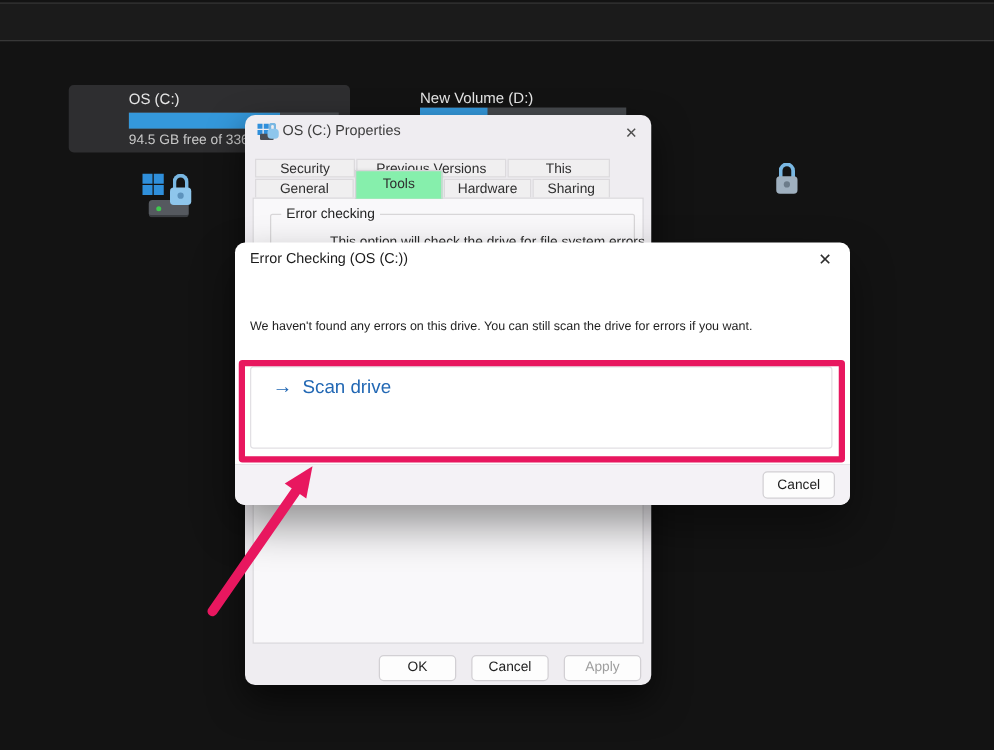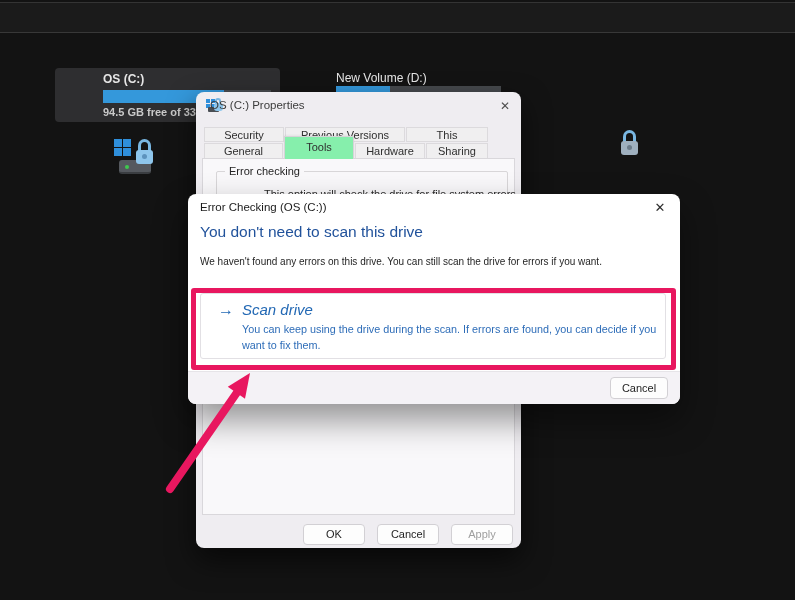--- a/index.html
+++ b/index.html
@@ -7,41 +7,41 @@
   body {
     position:relative; overflow:hidden;
     background:#131313;
     font-family:"Liberation Sans", sans-serif;
     -webkit-font-smoothing:antialiased;
   }
   
   .top-bar { position:absolute; left:0; top:2px; width:795px; height:31px;
     background:#1b1b1b; border-top:1px solid #343434; border-bottom:1px solid #383838; }
   .drive-tile { position:absolute; z-index:1; }
-  .tile-c { left:55px; top:68px; width:225px; height:54px; background:#2e2e30; border-radius:4px;font-weight:bold; }
+  .tile-c { left:55px; top:68px; width:225px; height:54px; background:#2e2e30; border-radius:4px; }
   .drive-label { position:absolute; font-size:12px; color:#e6e6e6; white-space:nowrap; }
   .usage-bar { position:absolute; height:13px; background:#4b4e52; overflow:hidden; }
   .usage-fill { height:100%; background:#3498db; }
   .free-text { position:absolute; font-size:11px; color:#c9c9c9; white-space:nowrap; }
   
   .icon-c { position:absolute; left:59px; top:71px; width:46px; height:44px; }
   .win-sq { position:absolute; width:8px; height:8px; background:#2f8fdb; }
   .drive-box { position:absolute; left:5px; top:21px; width:32px; height:14px; background:#55595f;
     border-radius:3px; border-bottom:2px solid #3a3d41; }
   .led { position:absolute; left:6px; top:5px; width:4px; height:4px; border-radius:50%; background:#3ec94e; }
   .shackle { position:absolute; width:13px; height:12px; border:3px solid #79b7e2; border-bottom:none;
     border-radius:7px 7px 0 0; }
   .lock-body { position:absolute; width:17px; height:14px; background:#8ec6ec; border-radius:3px; }
   .keyhole { position:absolute; left:6px; top:4px; width:5px; height:5px; border-radius:50%; background:#5d93bd; }
   
   .icon-d { position:absolute; left:311px; top:66px; width:24px; height:30px; }
   
   .props { position:absolute; left:196px; top:92px; width:325px; height:456px; z-index:10;
     background:#efedf1; border-radius:8px; box-shadow:0 12px 28px rgba(0,0,0,.6); }
-  .props-title { position:absolute; left:14px; top:7px; font-size:11.5px; color:#3c3c3c; }
+  .props-title { position:absolute; left:30px; top:7px; font-size:11.5px; color:#3c3c3c; }
   .props-icon { position:absolute; left:10px; top:6px; width:17px; height:15px; }
   .dlg-close { position:absolute; top:6px; font-size:12px; color:#4f4f4f; cursor:default;
     width:16px; height:16px; text-align:center; line-height:16px; }
   .props .dlg-close { right:8px; }
   .tab { position:absolute; height:15px; background:#f0eff0; border:1px solid #dcdadd;
     font-size:11px; color:#2f2f2f; text-align:center; line-height:14px; }
   .tab.row2 { height:16px; line-height:15px; }
   .tab.active { background:#86efac; height:23px; line-height:20px; border-color:#d6d4d8;
     border-bottom:none; z-index:3; box-shadow:0 -1px 2px rgba(0,0,0,.05); }
   .page { position:absolute; left:6px; top:66px; width:313px; height:357px;
@@ -57,21 +57,21 @@
   
   .errdlg { position:absolute; left:188px; top:194px; width:492px; height:210px; z-index:30;
     background:#ffffff; border-radius:8px; box-shadow:0 16px 34px rgba(0,0,0,.42); }
   .err-title { position:absolute; left:12px; top:7px; font-size:11.5px; color:#1b1b1b; }
   .errdlg .dlg-close { right:12px; top:6px; font-size:13px; color:#2e2e2e; }
   .err-heading { position:absolute; left:12px; top:29px; font-size:15.5px; color:#21529b; white-space:nowrap; }
   .err-body { position:absolute; left:12px; top:62px; font-size:10px; color:#1f1f1f; white-space:nowrap; }
   .cmdlink { position:absolute; left:12px; top:99px; width:466px; height:66px; background:#ffffff;
     border:1px solid #e2e0e4; border-radius:3px; cursor:pointer; }
   .cmd-arrow { position:absolute; left:17px; top:7px; font-size:16px; color:#2268b4; }
-  .cmd-label { position:absolute; left:41px; top:7px; font-size:15px; color:#2268b4; white-space:nowrap;font-style:italic; }
+  .cmd-label { position:absolute; left:41px; top:7px; font-size:15px; color:#2268b4; white-space:nowrap; }
   .cmd-desc { position:absolute; left:41px; top:28px; width:432px; font-size:10.8px;
     line-height:1.45; color:#2e6db8; }
   .err-footer { position:absolute; left:0; bottom:0; width:100%; height:33px; background:#f4f2f6;
     border-top:1px solid #e6e4e8; border-radius:0 0 8px 8px; }
   .err-cancel { right:12px; top:5px; width:58px; height:22px; line-height:20px; }
   
   .hl-rect { position:absolute; left:191px; top:288px; width:485px; height:82px; z-index:40;
     border:5px solid #e8175f; border-radius:3px; pointer-events:none; }
   .arrow-svg { position:absolute; left:140px; top:365px; width:130px; height:140px; z-index:41; pointer-events:none; }
 </style>
@@ -143,27 +143,25 @@
   </div>
 
   <div class="btn" style="left:107px;top:432px">OK</div>
   <div class="btn" style="left:181px;top:432px">Cancel</div>
   <div class="btn disabled" style="left:255px;top:432px">Apply</div>
 </div>
 
 <div class="errdlg">
   <div class="err-title">Error Checking (OS (C:))</div>
   <div class="dlg-close">✕</div>
-  <div class="err-heading">You don't need to scan this drive</div>
   <div class="err-body">We haven't found any errors on this drive. You can still scan the drive for errors if you want.</div>
 
   <div class="cmdlink">
     <div class="cmd-arrow">→</div>
     <div class="cmd-label">Scan drive</div>
-    <div class="cmd-desc">You can keep using the drive during the scan. If errors are found, you can decide if you want to fix them.</div>
   </div>
 
   <div class="err-footer">
     <div class="btn err-cancel">Cancel</div>
   </div>
 </div>
 
 <div class="hl-rect"></div>
 <svg class="arrow-svg" viewBox="0 0 130 140">
   <line x1="30" y1="124" x2="98" y2="26" stroke="#e8175f" stroke-width="8" stroke-linecap="round"></line>

